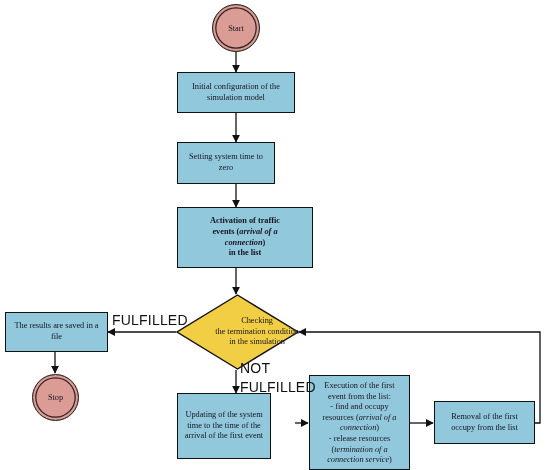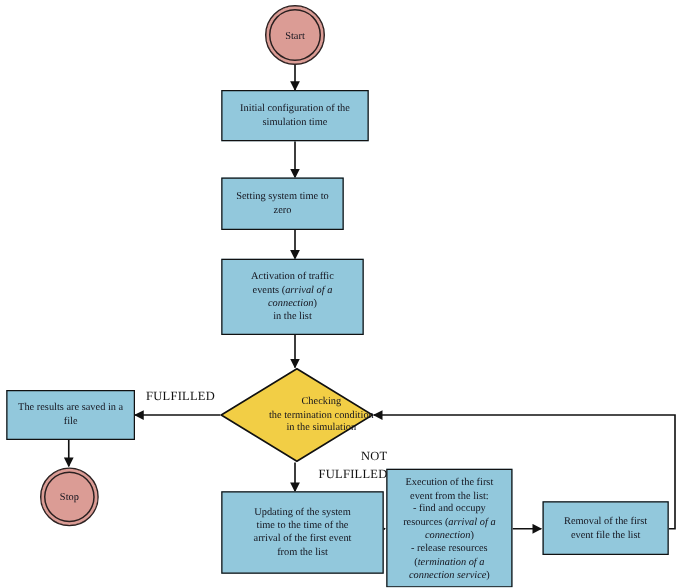--- a/index.html
+++ b/index.html
@@ -64,25 +64,25 @@
     display: flex;
     align-items: center;
     justify-content: flex-end;
     text-align: center;
     font-size: 8.3px;
     line-height: 1.3;
     color: #14141e;
   }
   .edge-label {
     position: absolute;
-    font-size: 10px;
+    font-size: 14px;
     letter-spacing: 0.2px;
     color: #111111;
-    text-align: right;
-    font-family: Liberation Serif, serif;
+    text-align: left;
+    font-family: Liberation Sans, sans-serif;
   }
   .it { font-style: italic; text-align: center; }
 </style>
 </head>
 <body>
 
 <div id="canvas">
 
   <svg class="edges" viewBox="0 0 550 470">
     <defs>
@@ -104,32 +104,32 @@
     </g>
   </svg>
 
   <div class="node term" style="left:212px; top:4px; width:48px; height:48px;">
     <span>Start</span>
   </div>
 
   <div class="node proc" style="left:177px; top:72px; width:118px; height:41px;">
     <div class="txt">
       <div>Initial configuration of the</div>
-      <div>simulation time</div>
+      <div>simulation model</div>
     </div>
   </div>
 
   <div class="node proc" style="left:177px; top:142px; width:98px; height:42px;">
     <div class="txt">
       <div>Setting system time to</div>
       <div>zero</div>
     </div>
   </div>
 
-  <div class="node proc" style="left:177px; top:207px; width:114px; height:61px;">
+  <div class="node proc" style="left:177px; top:207px; width:136px; height:61px;font-weight:bold;">
     <div class="txt">
       <div>Activation of traffic</div>
       <div><span>events (</span><span class="it">arrival of a</span></div>
       <div><span class="it">connection</span><span>)</span></div>
       <div>in the list</div>
     </div>
   </div>
 
   <div class="diamond-wrap" style="left:176px; top:294px; width:123px; height:76px;">
     <svg class="diamond-shape" viewBox="0 0 123 76" preserveAspectRatio="none">
@@ -148,46 +148,45 @@
     <div class="txt">
       <div>The results are saved in a</div>
       <div>file</div>
     </div>
   </div>
 
   <div class="node term" style="left:32px; top:374px; width:47px; height:47px;">
     <span>Stop</span>
   </div>
 
-  <div class="node proc" style="left:177px; top:393px; width:130px; height:66px;">
+  <div class="node proc" style="left:177px; top:393px; width:94px; height:66px;">
     <div class="txt">
       <div>Updating of the system</div>
       <div>time to the time of the</div>
       <div>arrival of the first event</div>
-      <div>from the list</div>
     </div>
   </div>
 
   <div class="node proc" style="left:309px; top:375px; width:101px; height:95px; align-items:flex-start;">
     <div class="txt" style="padding-top:3px;">
       <div>Execution of the first</div>
       <div>event from the list:</div>
       <div>- find and occupy</div>
       <div><span>resources (</span><span class="it">arrival of a</span></div>
       <div><span class="it">connection</span><span>)</span></div>
       <div>- release resources</div>
       <div><span>(</span><span class="it">termination of a</span></div>
       <div><span class="it">connection service</span><span>)</span></div>
     </div>
   </div>
 
   <div class="node proc" style="left:434px; top:401px; width:101px; height:43px;">
     <div class="txt">
       <div>Removal of the first</div>
-      <div>event file the list</div>
+      <div>occupy from the list</div>
     </div>
   </div>
 
   <div class="edge-label" style="left:112px; top:312px; width:60px;">FULFILLED</div>
 
   <div class="edge-label" style="left:240px; top:359px; width:70px; line-height:1.35;">
     <div>NOT</div>
     <div>FULFILLED</div>
   </div>
 

